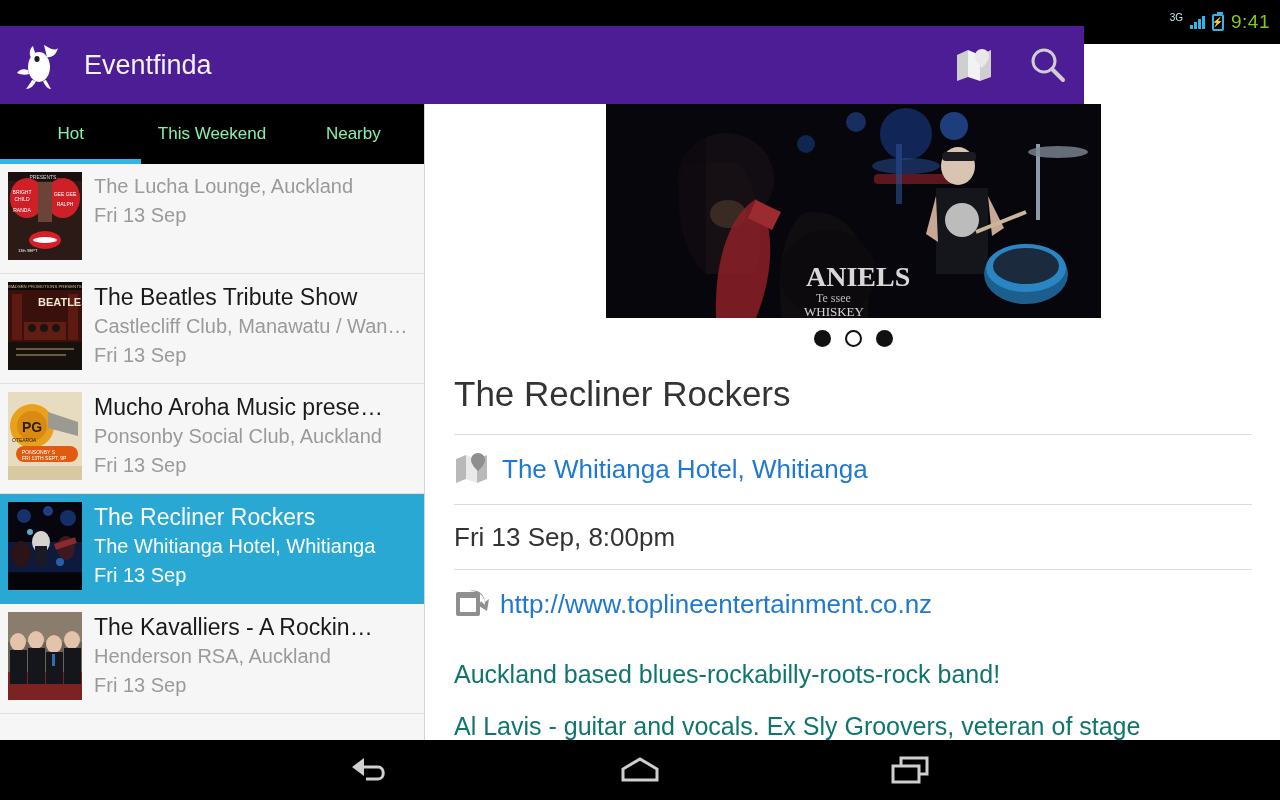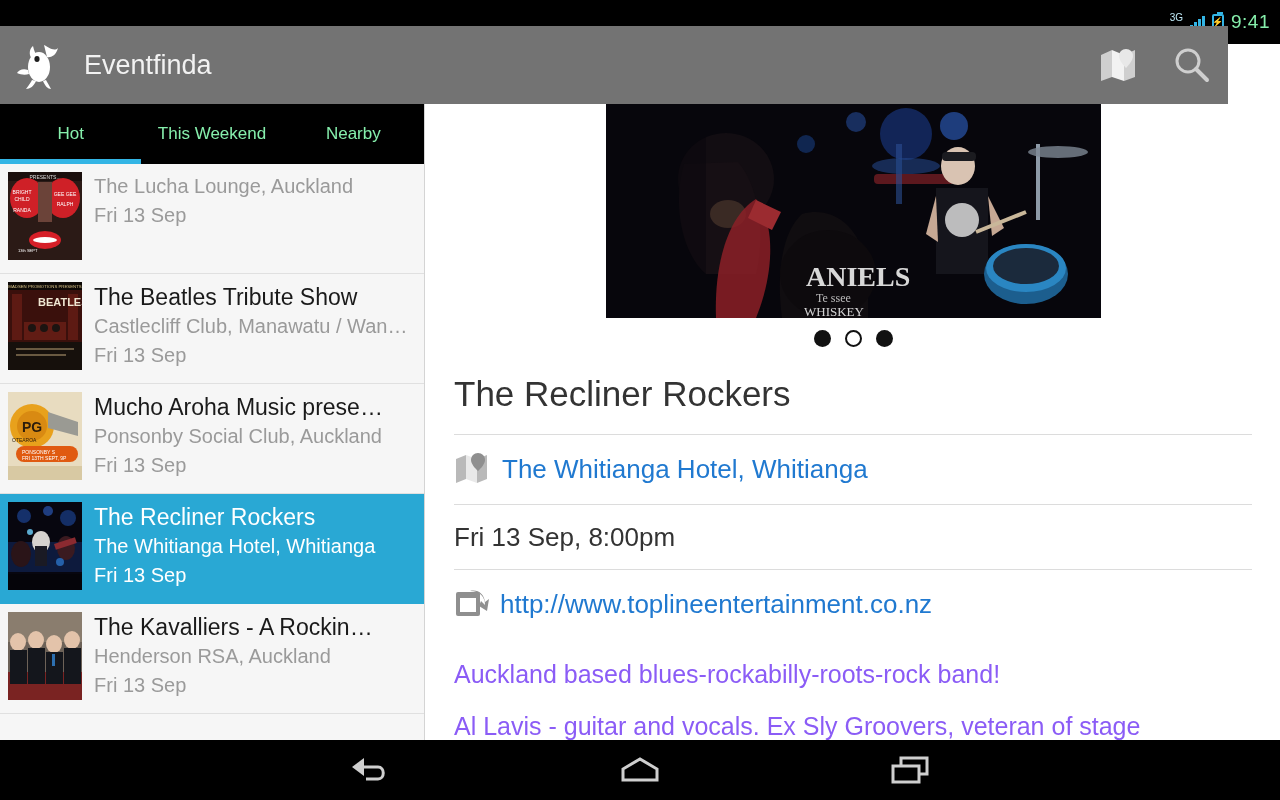--- a/index.html
+++ b/index.html
@@ -26,26 +26,26 @@
   .sb-signal i:nth-child(3){height:10px}
   .sb-signal i:nth-child(4){height:13px}
   .sb-batt {
     width: 12px; height: 17px; border: 2px solid #33b5e5; border-radius: 2px;
     position: relative; display:flex; align-items:center; justify-content:center;
   }
   .sb-batt:before {
     content:""; position:absolute; top:-4px; left:3px; width:6px; height:2px; background:#33b5e5;
   }
   .sb-batt span { font-size: 9px; color: #33b5e5; line-height: 1; }
-  .sb-time { font-size: 19px; color: #86efac; letter-spacing: .5px; }
+  .sb-time { font-size: 19px; color: #84cc16; letter-spacing: .5px; }
 
   
   .actionbar {
-    position: absolute; left: 0; top: 26px; width: 1228px; height: 78px;
-    background: #737373; display: flex; align-items: center; justify-content: center;
+    position: absolute; left: 0; top: 26px; width: 1084px; height: 78px;
+    background: #4c1d95; display: flex; align-items: center; justify-content: center;
   }
   .logo { width: 56px; height: 56px; margin-left: 14px; flex: none; }
   .app-title { color: #f2f2f2; font-size: 27px; margin-left: 14px; font-weight: 400; }
   .ab-spacer { flex: 1; }
   .ab-icon { width: 72px; height: 78px; display: flex; align-items: center; justify-content: center; }
 
   
   .left {
     position: absolute; left: 0; top: 104px; width: 425px; height: 636px;
     background: #f6f6f6; border-right: 1px solid #d4d4d4; overflow: hidden;
@@ -93,21 +93,21 @@
   .dot.hollow { background: #fff; border: 2px solid #111; }
 
   .detail-body { padding: 0 28px; }
   .d-title { font-size: 35px; color: #333; line-height: 1.1; padding: 22px 0 20px; font-weight: 400; }
   .d-row {
     border-top: 1px solid #dcdcdc; padding: 17px 0 16px;
     display: flex; align-items: center; gap: 10px;
   }
   .d-link { font-size: 26px; color: #2079d0; }
   .d-text { font-size: 26px; color: #333; }
-  .d-para { font-size: 25px; color: #8b5cf6; padding: 19px 0 0; line-height: 1.35; }
+  .d-para { font-size: 25px; color: #0f766e; padding: 19px 0 0; line-height: 1.35; }
 
   
   .navbar {
     position: absolute; left: 0; bottom: 0; width: 1280px; height: 60px;
     background: #000; display: flex; align-items: center; justify-content: center; gap: 200px;
   }
   .nav-btn { width: 70px; height: 60px; display: flex; align-items: center; justify-content: center; }
 </style>
 </head>
 <body>

